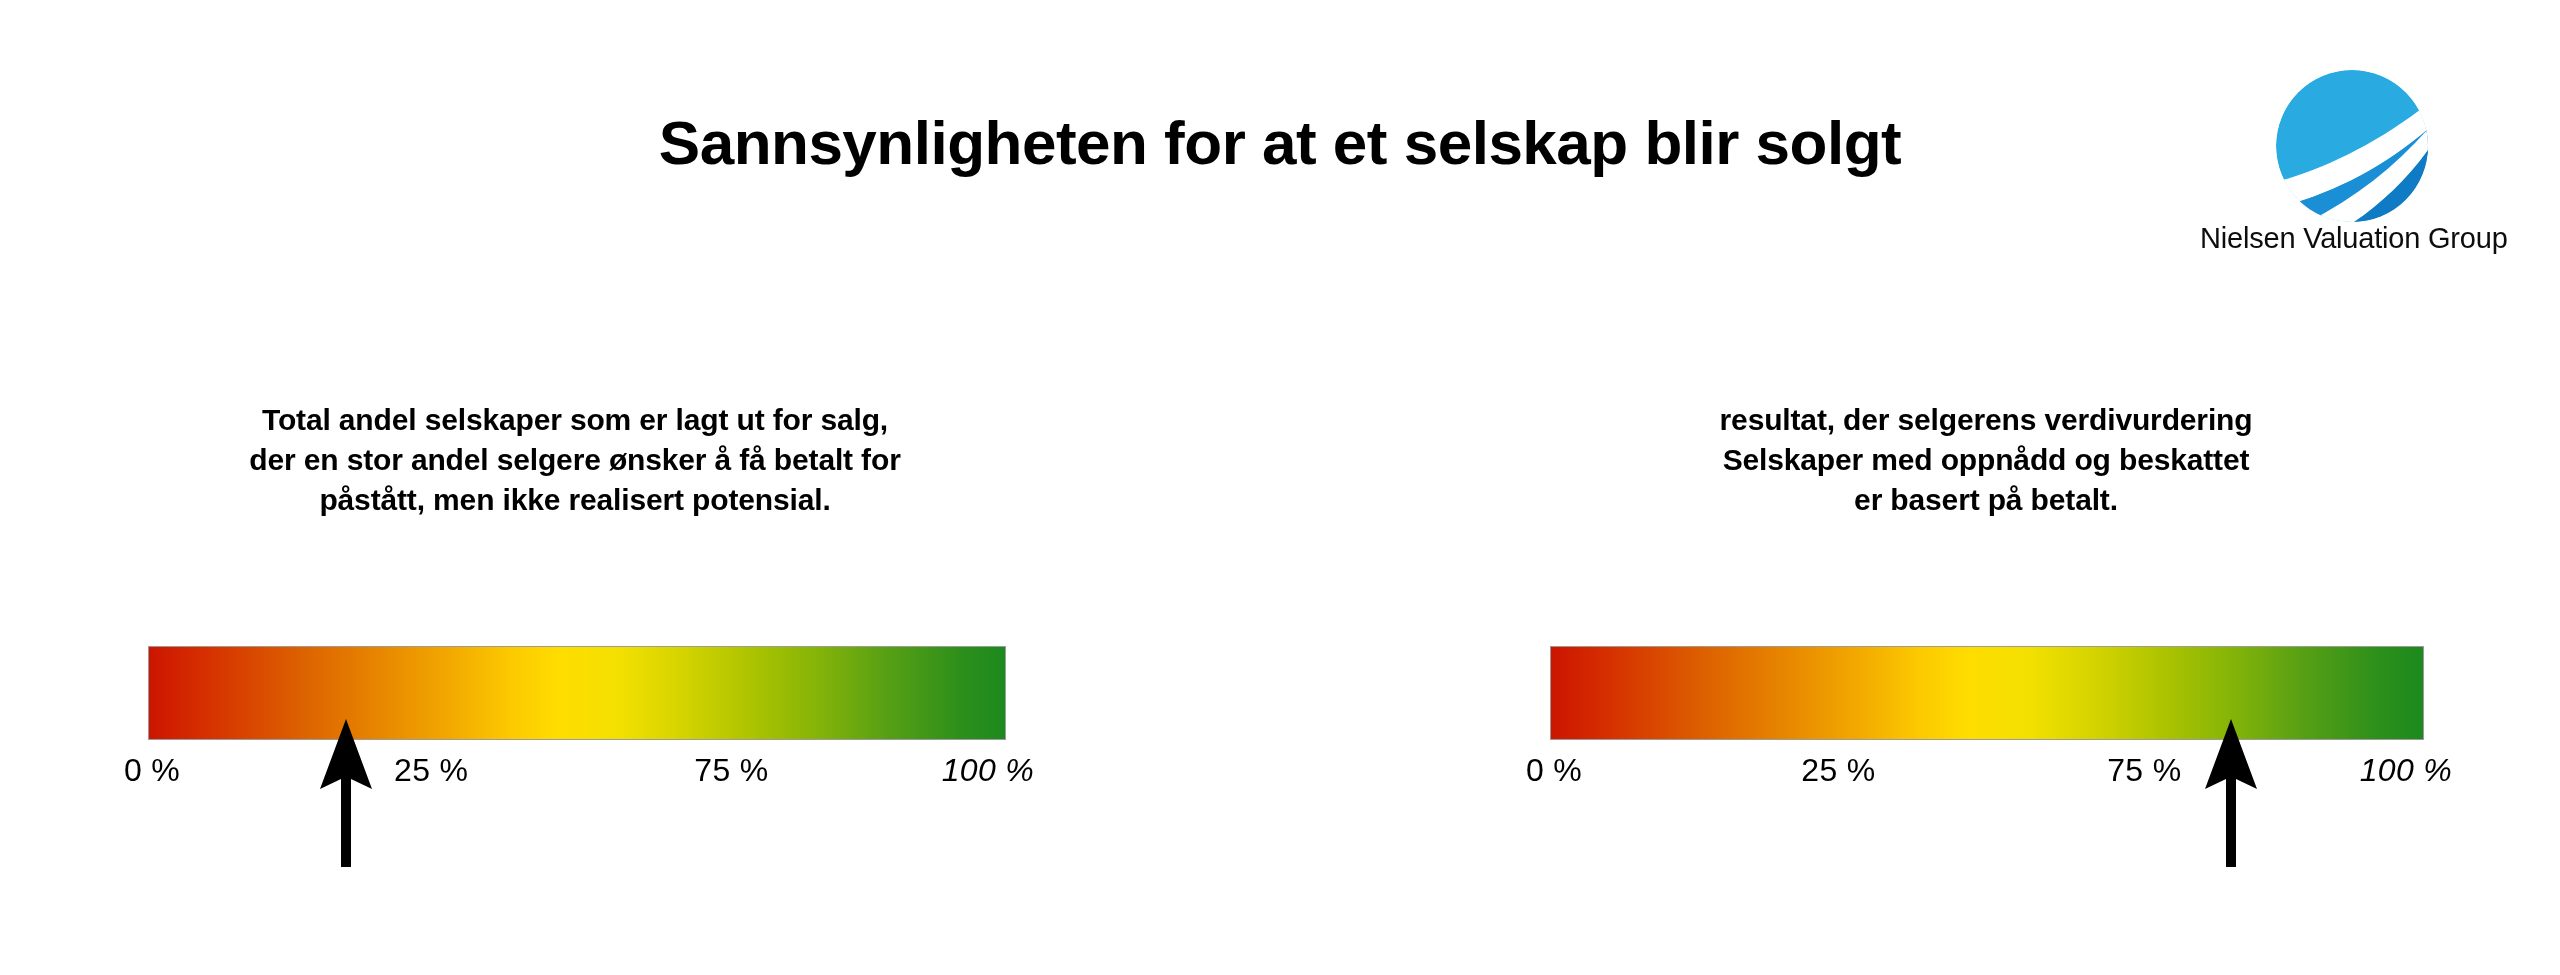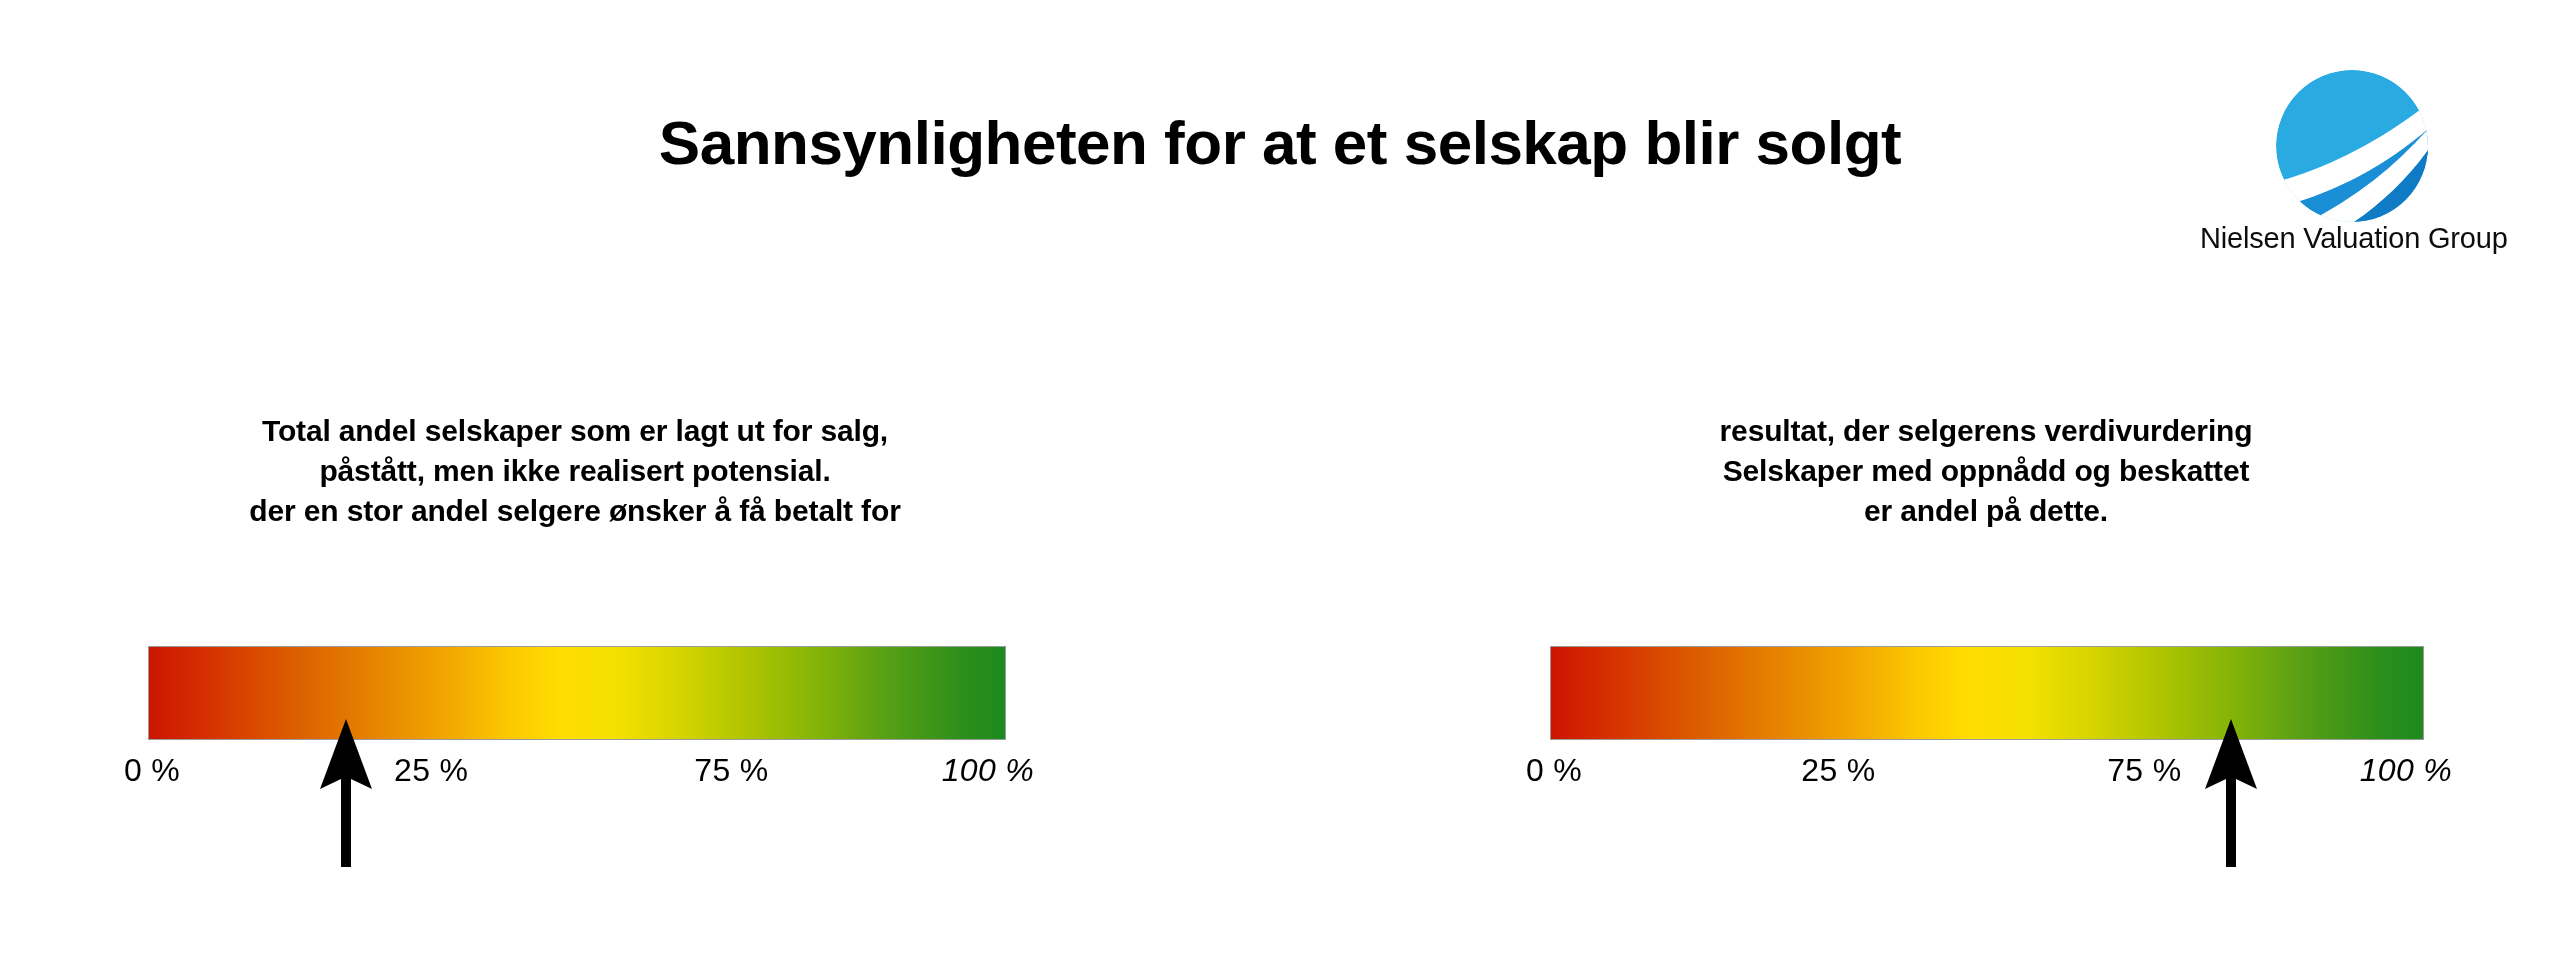--- a/index.html
+++ b/index.html
@@ -71,21 +71,21 @@
   
   .panel {
     position: absolute;
     top: 400px;
   }
   #panel-left  { left: 130px;  width: 890px; }
   #panel-right { left: 1536px; width: 900px; }
 
   .panel-caption {
     position: absolute;
-    top: 11px;
+    top: 0;
     width: 100%;
     text-align: center;
     font-size: 30px;
     font-weight: 700;
     line-height: 1.33;
     letter-spacing: -0.15px;
     color: #000000;
   }
   #panel-right .panel-caption { font-size: 30px; }
 
@@ -179,22 +179,22 @@
     </div>
 
     <div id="brand-name">Nielsen Valuation Group</div>
   </div>
 </div>
 
 <div id="panel-left" class="panel">
 
   <div class="panel-caption">
     <div>Total andel selskaper som er lagt ut for salg,</div>
+    <div>der en stor andel selgere ønsker å få betalt for</div>
     <div>påstått, men ikke realisert potensial.</div>
-    <div>der en stor andel selgere ønsker å få betalt for</div>
   </div>
 
   <div id="scale-left" class="scale">
 
     <div class="gradient-bar">
 
       <div class="arrow-marker" style="left:23%;">
         <svg viewBox="0 0 56 150" width="56" height="150" aria-hidden="true">
           <path d="M28 2 L54 72 L33 62 L33 150 L23 150 L23 62 L2 72 Z" fill="#000000"></path>
         </svg>
@@ -208,21 +208,21 @@
       <span class="tick tick-right-edge">100 %</span>
     </div>
   </div>
 </div>
 
 <div id="panel-right" class="panel">
 
   <div class="panel-caption">
     <div>resultat, der selgerens verdivurdering</div>
     <div>Selskaper med oppnådd og beskattet</div>
-    <div>er andel på dette.</div>
+    <div>er basert på betalt.</div>
   </div>
 
   <div id="scale-right" class="scale">
 
     <div class="gradient-bar">
 
       <div class="arrow-marker" style="left:78%;">
         <svg viewBox="0 0 56 150" width="56" height="150" aria-hidden="true">
           <path d="M28 2 L54 72 L33 62 L33 150 L23 150 L23 62 L2 72 Z" fill="#000000"></path>
         </svg>

